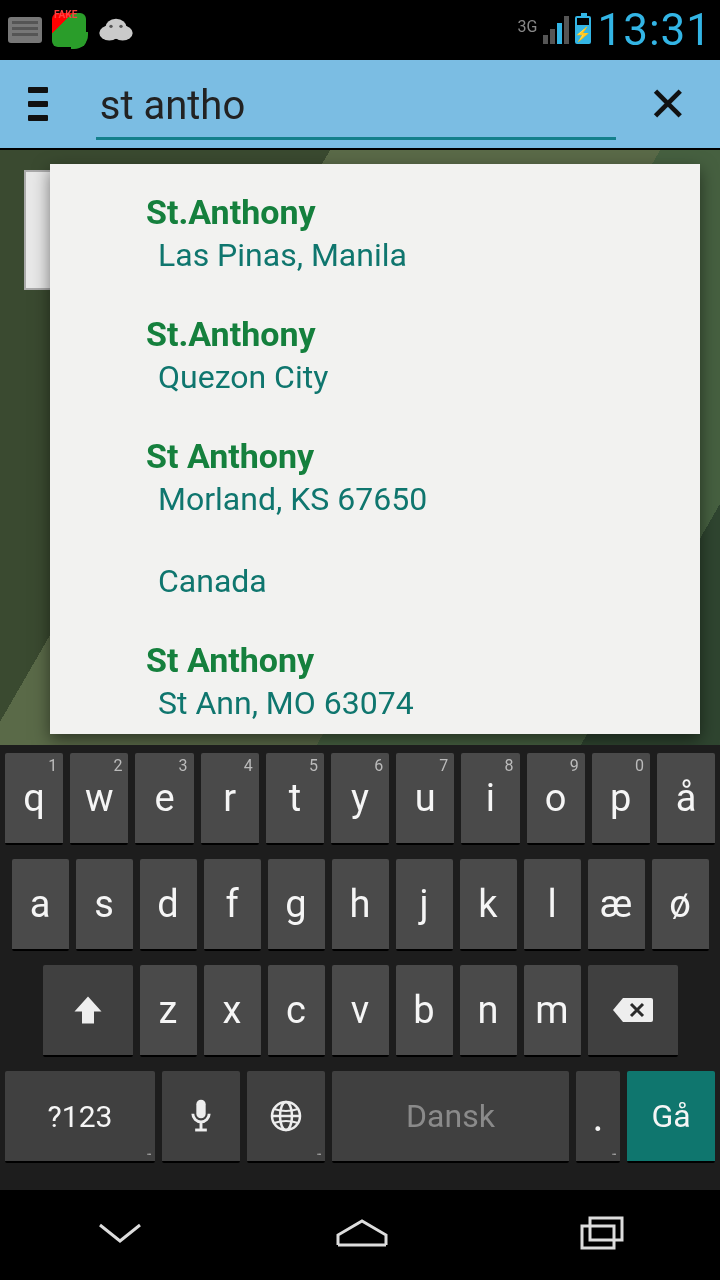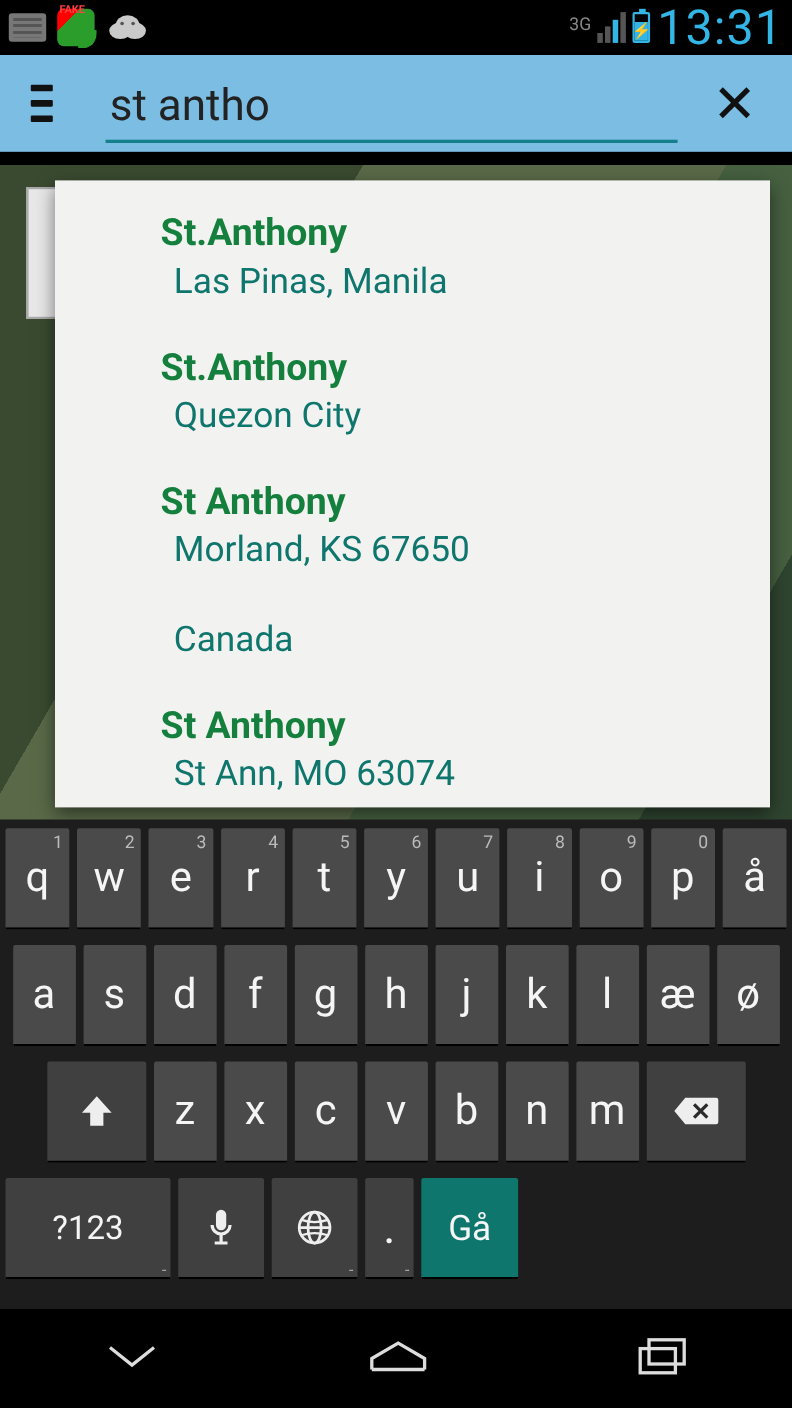--- a/index.html
+++ b/index.html
@@ -1,20 +1,20 @@
 <!DOCTYPE html>
 <html><head>
 <meta charset="utf-8">
 <style>
   * { box-sizing: border-box; margin: 0; padding: 0; }
   html, body { width: 720px; height: 1280px; overflow: hidden; font-family: Roboto, "Helvetica Neue", Arial, sans-serif; background:#000; }
   .screen { width:720px; height:1280px; position:relative; background:#000; }
 
   
-  .status-bar { height:50px; background:#000; display:flex; align-items:center; justify-content:space-between; padding:0 8px; color:#33b5e5; }
+  .status-bar { height:60px; background:#000; display:flex; align-items:center; justify-content:space-between; padding:0 8px; color:#33b5e5; }
   .status-left { display:flex; align-items:center; gap:10px; }
   .status-right { display:flex; align-items:center; gap:6px; }
   .clock { font-size:44px; font-weight:400; color:#33b5e5; letter-spacing:1px; }
   .sig-bars { display:flex; align-items:flex-end; gap:2px; height:28px; }
   .sig-bars div { width:5px; background:#555; }
   .sig-bars div:nth-child(1){height:9px;}
   .sig-bars div:nth-child(2){height:15px;}
   .sig-bars div:nth-child(3){height:21px; background:#33b5e5;}
   .sig-bars div:nth-child(4){height:28px; background:#555;}
   .threeg { font-size:16px; color:#888; transform:translateY(-4px); }
@@ -204,20 +204,23 @@
       </div>
       <div class="key dark keyic globe">
         <svg width="36" height="36" viewBox="0 0 36 36">
             <circle cx="18" cy="18" r="14" fill="none" stroke="#eee" stroke-width="2.5"></circle>
             <ellipse cx="18" cy="18" rx="6" ry="14" fill="none" stroke="#eee" stroke-width="2.5"></ellipse>
             <line x1="4" y1="18" x2="32" y2="18" stroke="#eee" stroke-width="2.5"></line>
             <path d="M6 11 Q18 15 30 11 M6 25 Q18 21 30 25" stroke="#eee" stroke-width="2" fill="none"></path>
           </svg>
         <span class="dots">...</span>
       </div>
+      <div class="key dark space">
+          <span>Dansk</span>
+        </div>
       <div class="key dark dot">
           <span>.</span>
           <span class="dots">...</span>
         </div>
       <div class="key go">
           <span>Gå</span>
         </div>
     </div>
   </div>
 

